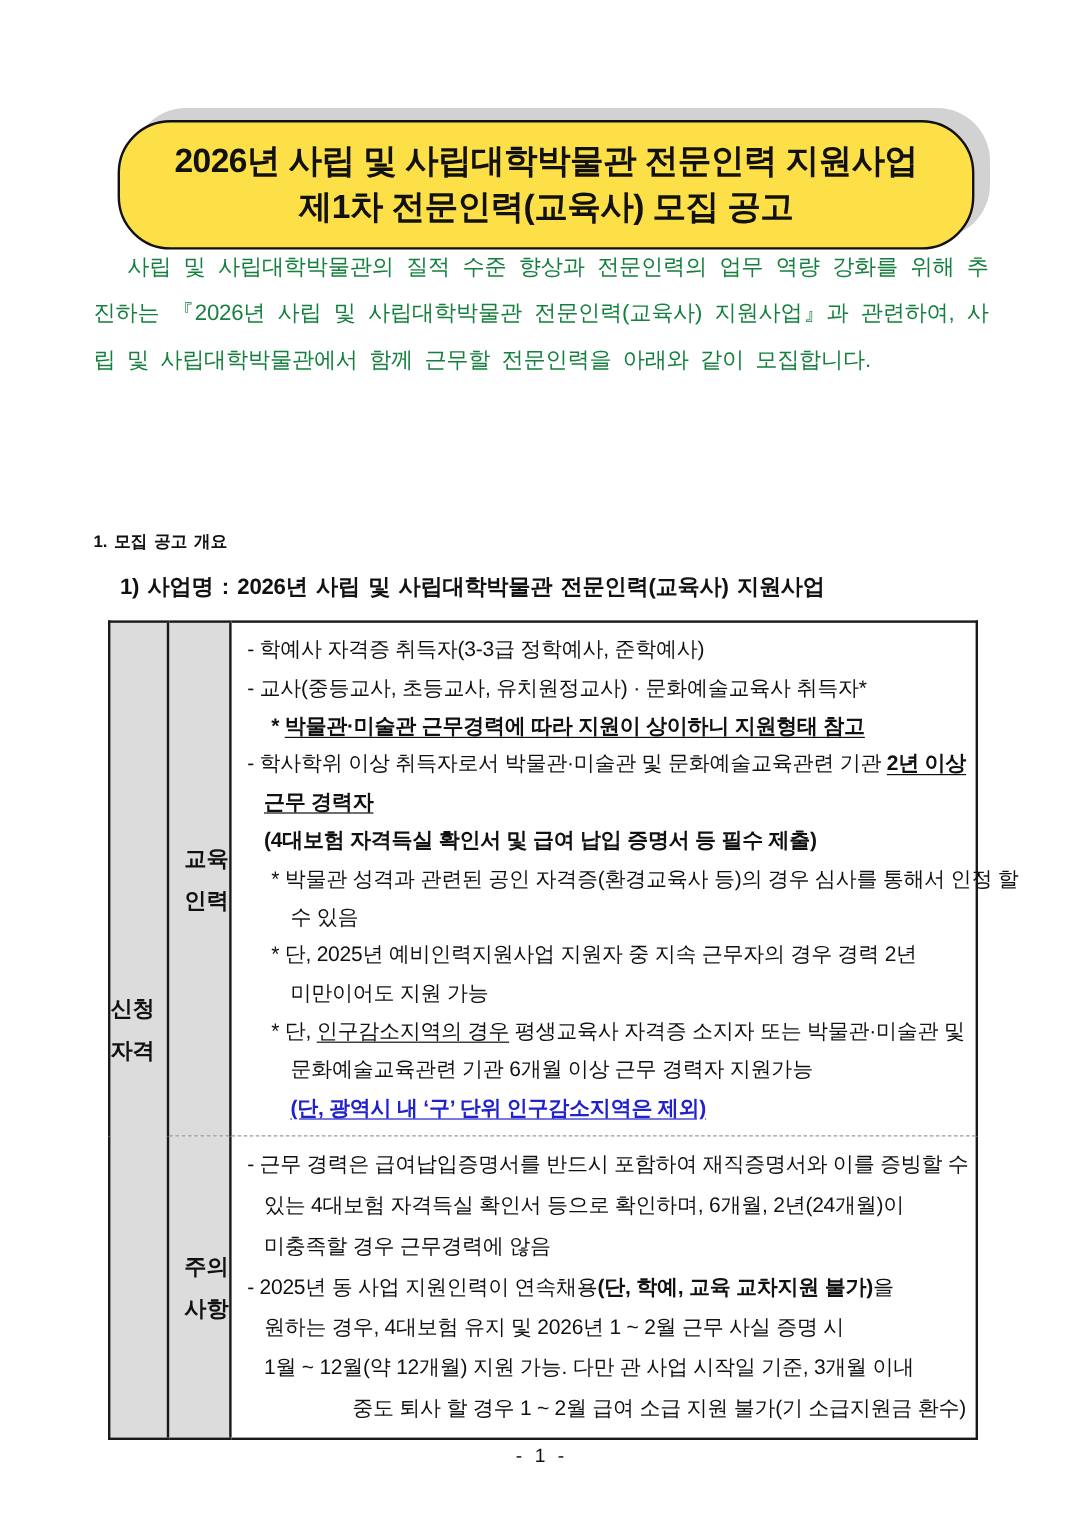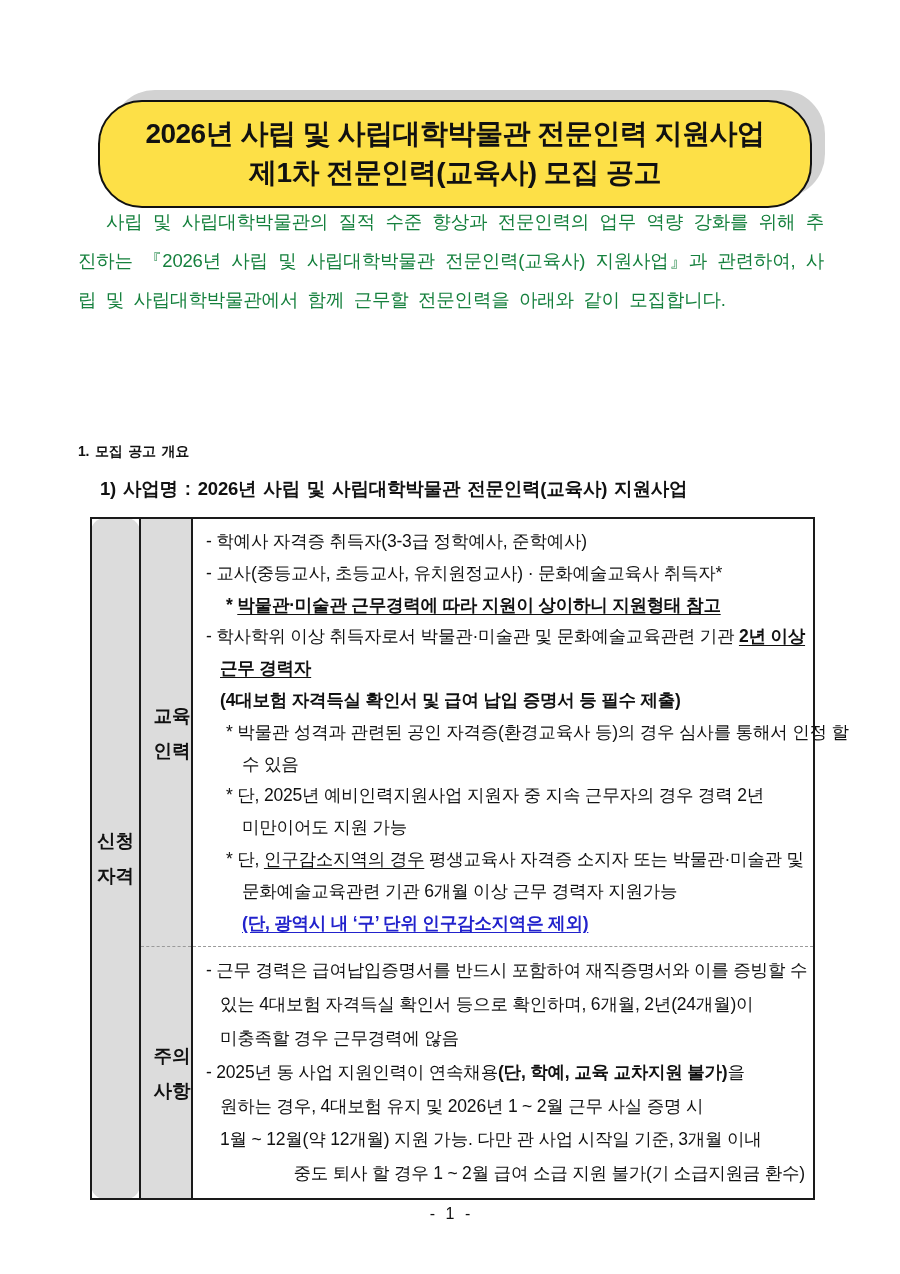--- a/index.html
+++ b/index.html
@@ -95,27 +95,25 @@
     top: 517px;
     width: 725px;
     border-collapse: collapse;
     table-layout: fixed;
   }
   table.elig, table.elig td { border: 2px solid #1a1a1a; }
   td.col1 {
     width: 49px;
     background: var(--cell-gray, #dcdcdc);
     border-right: 1px solid #8f8f8f !important;
-    text-align: center;
     vertical-align: middle;
     font-weight: 700;
     font-size: 18.5px;
     line-height: 35px;
     white-space: pre-line;
-    border-radius: 14px;
   }
   td.col2 {
     width: 52px;
     background: var(--cell-gray, #dcdcdc);
     border-right: 1px solid #8f8f8f !important;
     border-top: 1px dashed #9a9a9a !important;
     border-bottom: 1px dashed #9a9a9a !important;
     text-align: center;
     vertical-align: middle;
     font-weight: 700;

